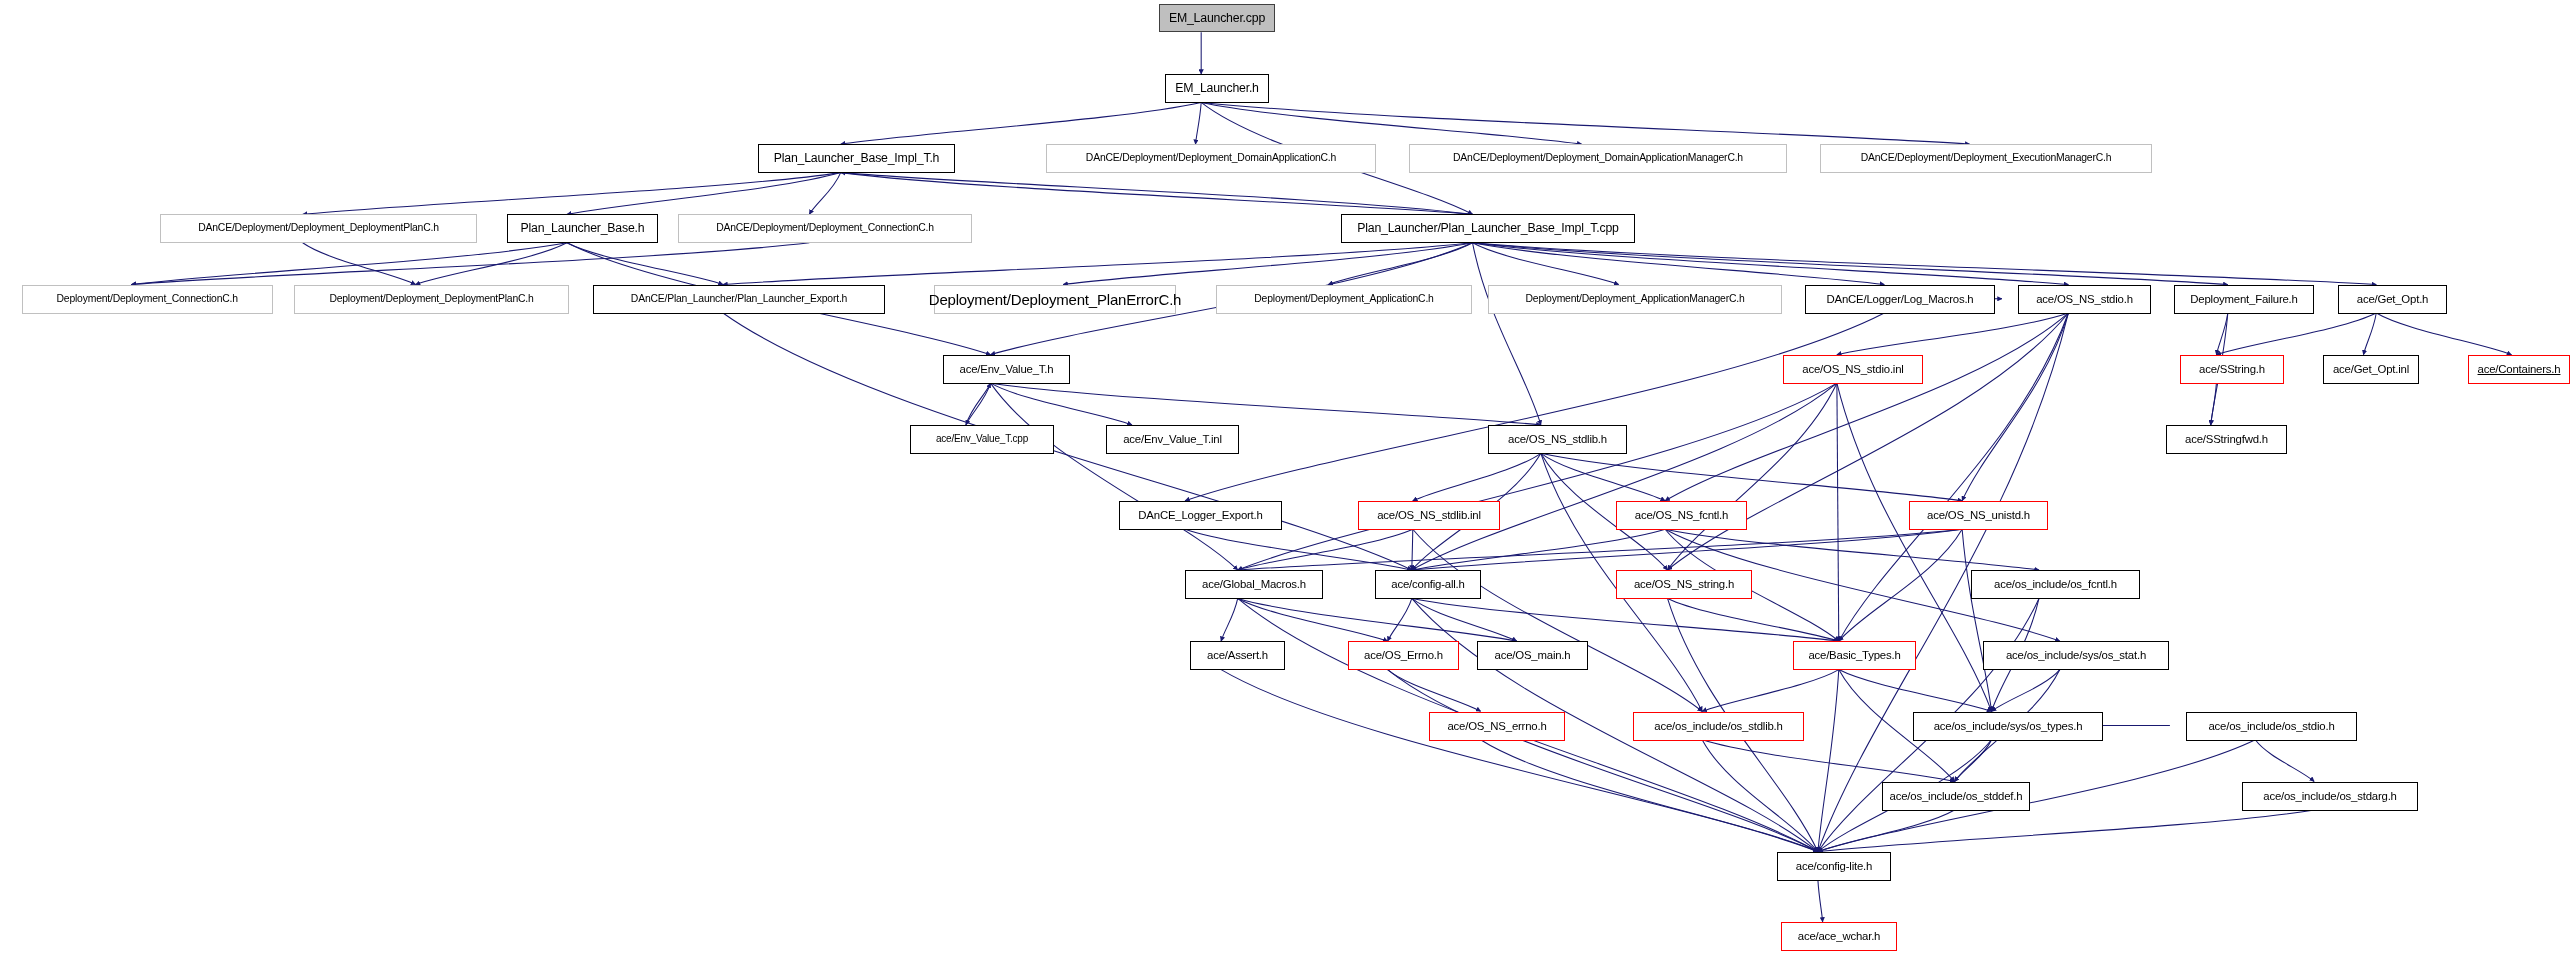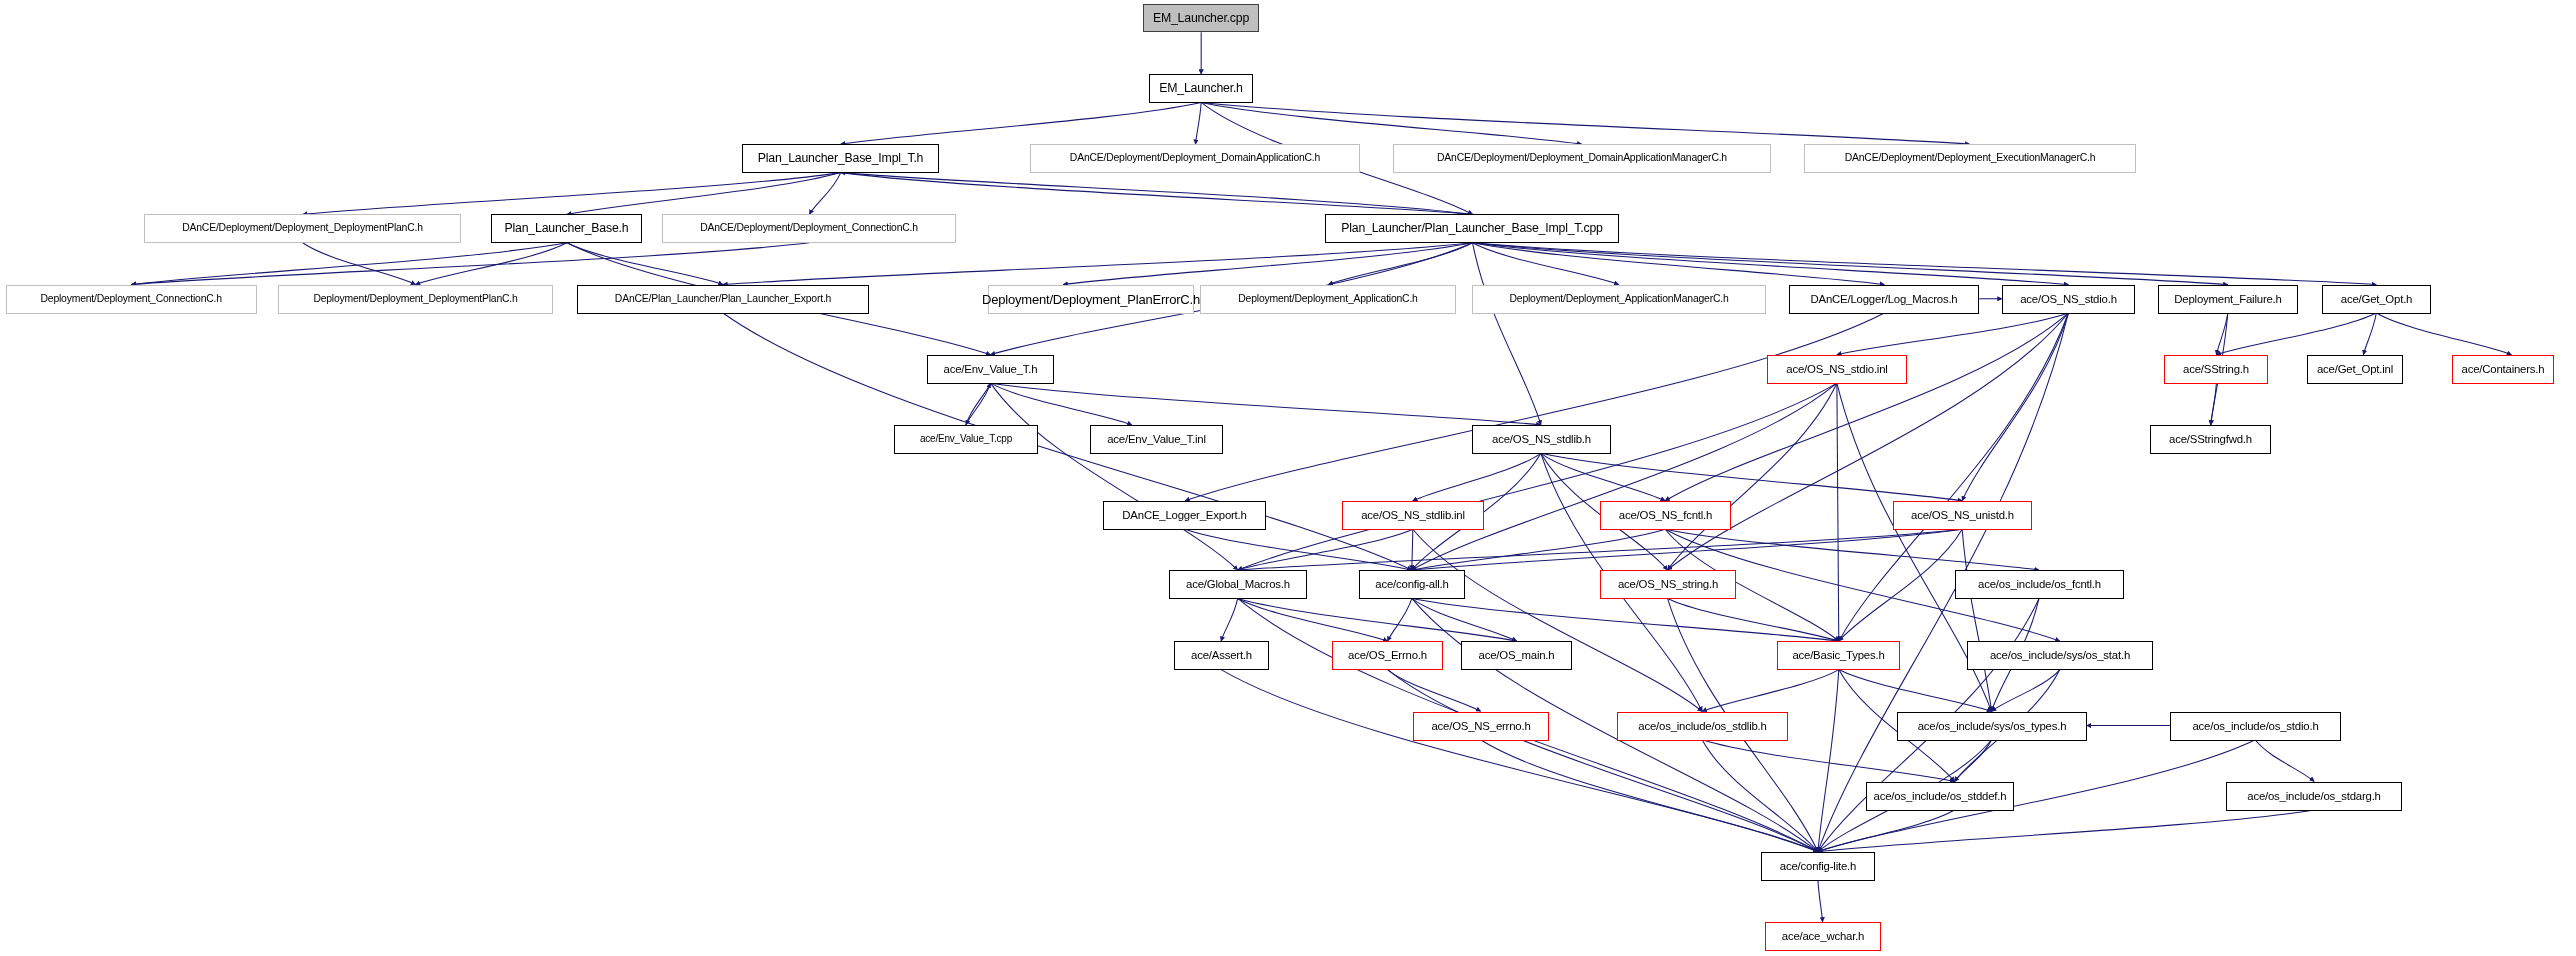--- a/index.html
+++ b/index.html
@@ -24,20 +24,21 @@
     justify-content:center;
     height:28.5px;
     padding:0 3px;
     white-space:nowrap;
     background:#ffffff;
     border:0.9px solid #000000;
     color:#000000;
     line-height:1;
     letter-spacing:-0.2px;
     z-index:3;
+    margin-left:16px;
   }
   .node.grey{ background:#bfbfbf; border:0.9px solid #404040; }
   .node.red{ border:0.9px solid #ff0000; }
   .node.faint{ border:0.9px solid #c0c0c0; }
 </style>
 </head>
 <body>
 
 <div id="graph">
   <svg id="edge-layer" viewBox="0 0 2715 1008" preserveAspectRatio="none">
@@ -158,32 +159,32 @@
       <div class="node faint" style="left: 1030px; top: 144px; width: 330px; font-size: 10.4px;">DAnCE/Deployment/Deployment_DomainApplicationC.h</div>
       <div class="node faint" style="left: 1393px; top: 144px; width: 378px; font-size: 10.4px;">DAnCE/Deployment/Deployment_DomainApplicationManagerC.h</div>
       <div class="node faint" style="left: 1804px; top: 144px; width: 332px; font-size: 10.4px;">DAnCE/Deployment/Deployment_ExecutionManagerC.h</div>
       <div class="node faint" style="left: 144px; top: 214px; width: 317px; font-size: 10.4px;">DAnCE/Deployment/Deployment_DeploymentPlanC.h</div>
       <div class="node " style="left: 491px; top: 214px; width: 151px; font-size: 12.3px;">Plan_Launcher_Base.h</div>
       <div class="node faint" style="left: 662px; top: 214px; width: 294px; font-size: 10.4px;">DAnCE/Deployment/Deployment_ConnectionC.h</div>
       <div class="node " style="left: 1325px; top: 214px; width: 294px; font-size: 12.3px; text-align: center;">Plan_Launcher/Plan_Launcher_Base_Impl_T.cpp</div>
       <div class="node faint" style="left: 5.7px; top: 285px; width: 251px; font-size: 10.4px;">Deployment/Deployment_ConnectionC.h</div>
       <div class="node faint" style="left: 278px; top: 285px; width: 275px; font-size: 10.4px;">Deployment/Deployment_DeploymentPlanC.h</div>
       <div class="node " style="left: 577px; top: 285px; width: 292px; font-size: 10.4px;">DAnCE/Plan_Launcher/Plan_Launcher_Export.h</div>
-      <div class="node faint" style="left: 988px; top: 285px; width: 206px; font-size: 13px;">Deployment/Deployment_PlanErrorC.h</div>
+      <div class="node faint" style="left: 918px; top: 285px; width: 242px; font-size: 15px;">Deployment/Deployment_PlanErrorC.h</div>
       <div class="node faint" style="left: 1200px; top: 285px; width: 256px; font-size: 10.4px;">Deployment/Deployment_ApplicationC.h</div>
       <div class="node faint" style="left: 1472px; top: 285px; width: 294px; font-size: 10.4px;">Deployment/Deployment_ApplicationManagerC.h</div>
       <div class="node " style="left: 1789px; top: 285px; width: 190px; font-size: 11.4px;">DAnCE/Logger/Log_Macros.h</div>
       <div class="node " style="left: 2002px; top: 285px; width: 133px; font-size: 11.4px;">ace/OS_NS_stdio.h</div>
       <div class="node " style="left: 2158px; top: 285px; width: 140px; font-size: 11.4px;">Deployment_Failure.h</div>
       <div class="node " style="left: 2322px; top: 285px; width: 109px; font-size: 11.4px;">ace/Get_Opt.h</div>
       <div class="node " style="left: 927px; top: 355px; width: 127px; font-size: 11.4px;">ace/Env_Value_T.h</div>
       <div class="node red" style="left: 1767px; top: 355px; width: 140px; font-size: 11.4px;">ace/OS_NS_stdio.inl</div>
       <div class="node red" style="left: 2164px; top: 355px; width: 104px; font-size: 11.4px;">ace/SString.h</div>
       <div class="node " style="left: 2307px; top: 355px; width: 96px; font-size: 11.4px;">ace/Get_Opt.inl</div>
-      <div class="node red" style="left: 2452px; top: 355px; width: 102px; font-size: 11.4px;">ace/Containers.h</div>
+      <div class="node red" style="left: 2452px; top: 355px; width: 102px; font-size: 11.4px; text-decoration: underline;">ace/Containers.h</div>
       <div class="node " style="left: 894px; top: 425px; width: 144px; font-size: 10px;">ace/Env_Value_T.cpp</div>
       <div class="node " style="left: 1090px; top: 425px; width: 133px; font-size: 11.4px;">ace/Env_Value_T.inl</div>
       <div class="node " style="left: 1472px; top: 425px; width: 139px; font-size: 11.4px;">ace/OS_NS_stdlib.h</div>
       <div class="node " style="left: 2150px; top: 425px; width: 121px; font-size: 11.4px;">ace/SStringfwd.h</div>
       <div class="node " style="left: 1103px; top: 501px; width: 163px; font-size: 11.4px;">DAnCE_Logger_Export.h</div>
       <div class="node red" style="left: 1342px; top: 501px; width: 142px; font-size: 11.4px;">ace/OS_NS_stdlib.inl</div>
       <div class="node red" style="left: 1600px; top: 501px; width: 131px; font-size: 11.4px;">ace/OS_NS_fcntl.h</div>
       <div class="node red" style="left: 1893px; top: 501px; width: 139px; font-size: 11.4px;">ace/OS_NS_unistd.h</div>
       <div class="node " style="left: 1169px; top: 570px; width: 138px; font-size: 11.4px;">ace/Global_Macros.h</div>
       <div class="node " style="left: 1359px; top: 570px; width: 106px; font-size: 11.4px;">ace/config-all.h</div>

